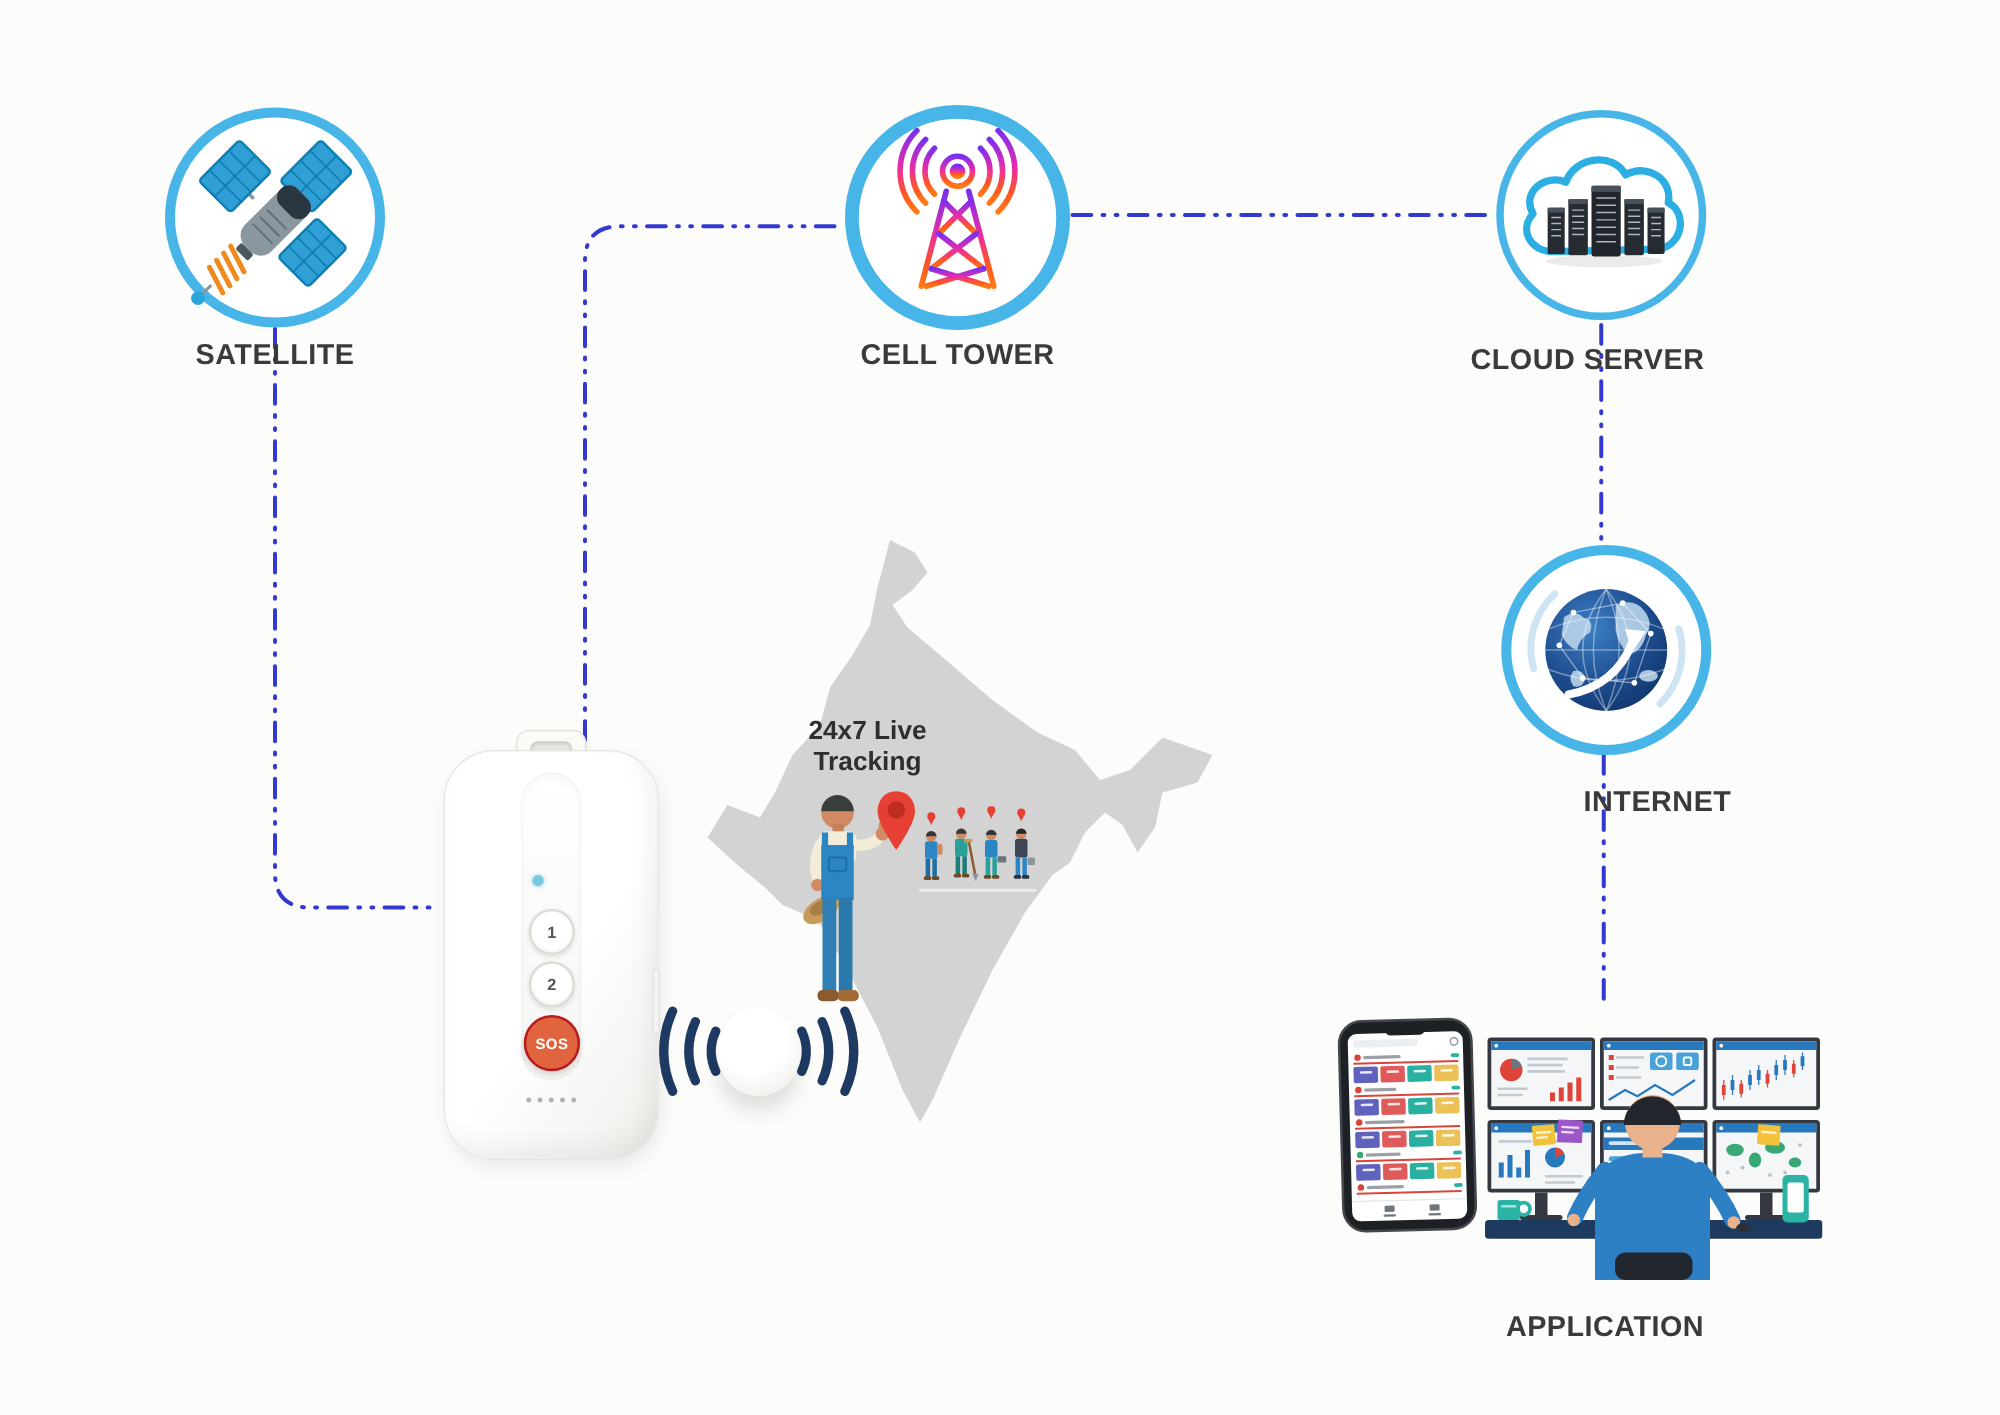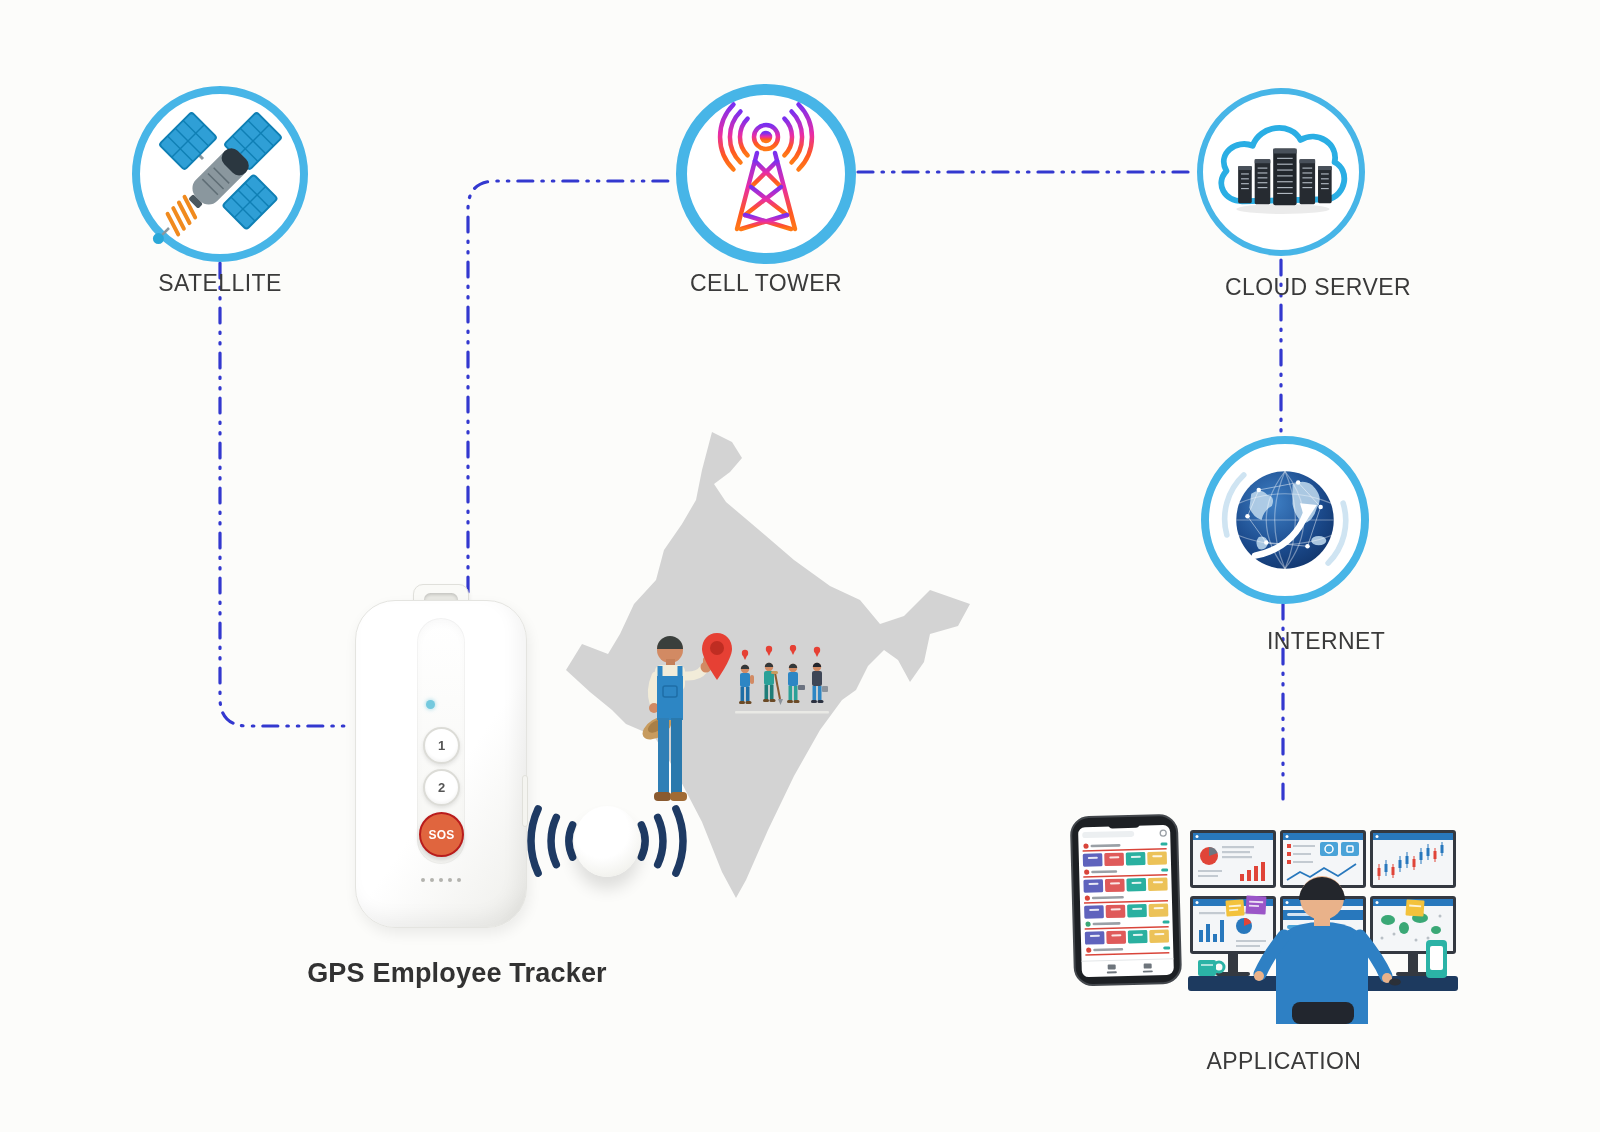--- a/index.html
+++ b/index.html
@@ -25,26 +25,26 @@
   .circle-node{
     position:absolute;border-radius:50%;background:#fff;
     border:8px solid var(--circle-border);
     display:flex;align-items:center;justify-content:center;
   }
   #node-satellite{left:132px;top:86px;width:176px;height:176px}
   #node-cell-tower{left:676px;top:84px;width:180px;height:180px;border-width:11px}
   #node-cloud{left:1197px;top:88px;width:168px;height:168px;border-width:6px}
   #node-internet{left:1201px;top:436px;width:168px;height:168px;border-width:8px}
   .node-label{
-    position:absolute;text-align:center;font-weight:400;font-size:23px;
+    position:absolute;text-align:center;font-weight:700;font-size:23px;
     letter-spacing:.4px;color:var(--label-color);
   }
   #label-satellite{left:120px;top:270px;width:200px}
   #label-cell-tower{left:666px;top:270px;width:200px}
-  #label-cloud{left:1208px;top:274px;width:220px}
+  #label-cloud{left:1160px;top:274px;width:220px}
   #label-internet{left:1226px;top:628px;width:200px}
   #label-application{left:1164px;top:1048px;width:240px}
   
   .map-caption{
     position:absolute;left:599px;top:572px;width:190px;text-align:center;
     font-weight:700;font-size:21px;line-height:1.2;color:#2e2e2e;
   }
   
   .device{
     position:absolute;left:355px;top:600px;width:172px;height:328px;
@@ -114,20 +114,24 @@
       <path d="M858,172 L1195,172"></path>
       <path d="M1281,260 L1281,434"></path>
       <path d="M1283,604 L1283,804"></path>
     </g>
   </svg>
 
   <svg class="abs" style="left:562px;top:428px" width="412" height="478" viewBox="0 0 412 478">
     <path fill="var(--map-fill)" d="M150,4 L170,14 L180,30 L168,44 L152,56 L164,74 L190,96 L232,132 L268,158 L298,172 L318,196 L342,188 L368,162 L408,176 L396,198 L368,206 L362,234 L348,254 L336,232 L322,222 L306,238 L294,262 L280,272 L258,302 L232,348 L206,402 L184,452 L174,470 L160,444 L140,394 L114,344 L92,308 L64,296 L50,282 L28,264 L4,242 L20,216 L46,226 L58,206 L72,176 L94,152 L102,122 L120,96 L134,72 L140,42 Z"></path>
   </svg>
 
+  <div class="map-caption">
+    <div>24x7 Live</div>
+    <div>Tracking</div>
+  </div>
 
   <svg class="abs" style="left:640px;top:632px" width="80" height="182" viewBox="0 0 80 182">
     <circle cx="30" cy="18" r="13" fill="#d28a63"></circle>
     <path d="M17,17 a13,13 0 0 1 26,0 z" fill="#3a3f3c"></path>
     <rect x="26" y="27" width="9" height="8" fill="#c57f58"></rect>
     <rect x="15" y="33" width="30" height="26" rx="6" fill="#f2ecd9"></rect>
     <path d="M45,44 q13,1 19,-7" stroke="#f2ecd9" stroke-width="9" stroke-linecap="round" fill="none"></path>
     <circle cx="66" cy="35" r="5.5" fill="#d28a63"></circle>
     <rect x="63" y="25" width="5" height="9" rx="2.5" fill="#d28a63"></rect>
     <path d="M16,44 q-6,14 -2,27" stroke="#f2ecd9" stroke-width="9" stroke-linecap="round" fill="none"></path>
@@ -228,21 +232,20 @@
   <div class="round-btn" id="btn-2">2</div>
   <div class="round-btn" id="btn-sos">SOS</div>
   <div class="device-dots">
       <i></i>
       <i></i>
       <i></i>
       <i></i>
       <i></i>
     </div>
   <div class="device-slot"></div>
-  <div class="tracker-label">GPS Employee Tracker</div>
 
   <svg class="abs" style="left:524px;top:796px" width="166" height="92" viewBox="0 0 166 92" fill="none">
     <g stroke="var(--wave-navy)" stroke-width="7.5" stroke-linecap="round">
       <path d="M48.6,28.9 A38,38 0 0 0 48.6,61.1"></path>
       <path d="M32.3,21.3 A56,56 0 0 0 32.3,68.7"></path>
       <path d="M14.1,12.9 A76,76 0 0 0 14.1,77.1"></path>
       <path d="M117.4,28.9 A38,38 0 0 1 117.4,61.1"></path>
       <path d="M133.7,21.3 A56,56 0 0 1 133.7,68.7"></path>
       <path d="M151.9,12.9 A76,76 0 0 1 151.9,77.1"></path>
     </g>

